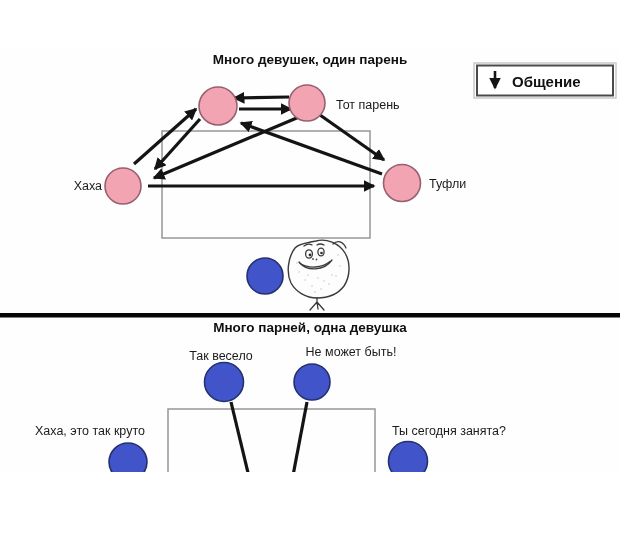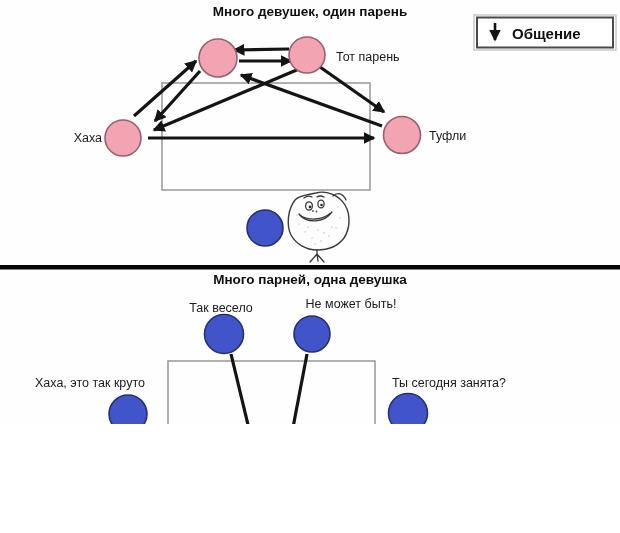--- a/index.html
+++ b/index.html
@@ -1,18 +1,18 @@
 <!DOCTYPE html>
 <html><head>
 <meta charset="utf-8">
 <style>
   html,body{margin:0;padding:0;background:#ffffff;}
   .stage{
     position:relative;width:620px;height:424px;background:#fefefe;
-    font-family:"Liberation Sans",sans-serif;overflow:hidden;
+    font-family:"Liberation Sans",sans-serif;overflow:hidden;margin-top:48px;
   }
   svg{display:block;}
   .title{font:bold 13.5px "Liberation Sans",sans-serif;fill:#101010;}
   .lbl{font:12.5px "Liberation Sans",sans-serif;fill:#1b1b1b;}
   .legend-lbl{font:bold 15px "Liberation Sans",sans-serif;fill:#101010;}
   .girl{fill:#f3a4b2;stroke:#97606f;stroke-width:1.6;}
   .guy{fill:#4254ca;stroke:#25306f;stroke-width:1.6;}
   .arrow{stroke:#141414;stroke-width:3.2;fill:none;marker-end:url(#ah);}
   .legend-arrow{stroke:#141414;stroke-width:2.6;fill:none;marker-end:url(#ah);}
   .gbox{fill:none;stroke:#979797;stroke-width:1.5;}

